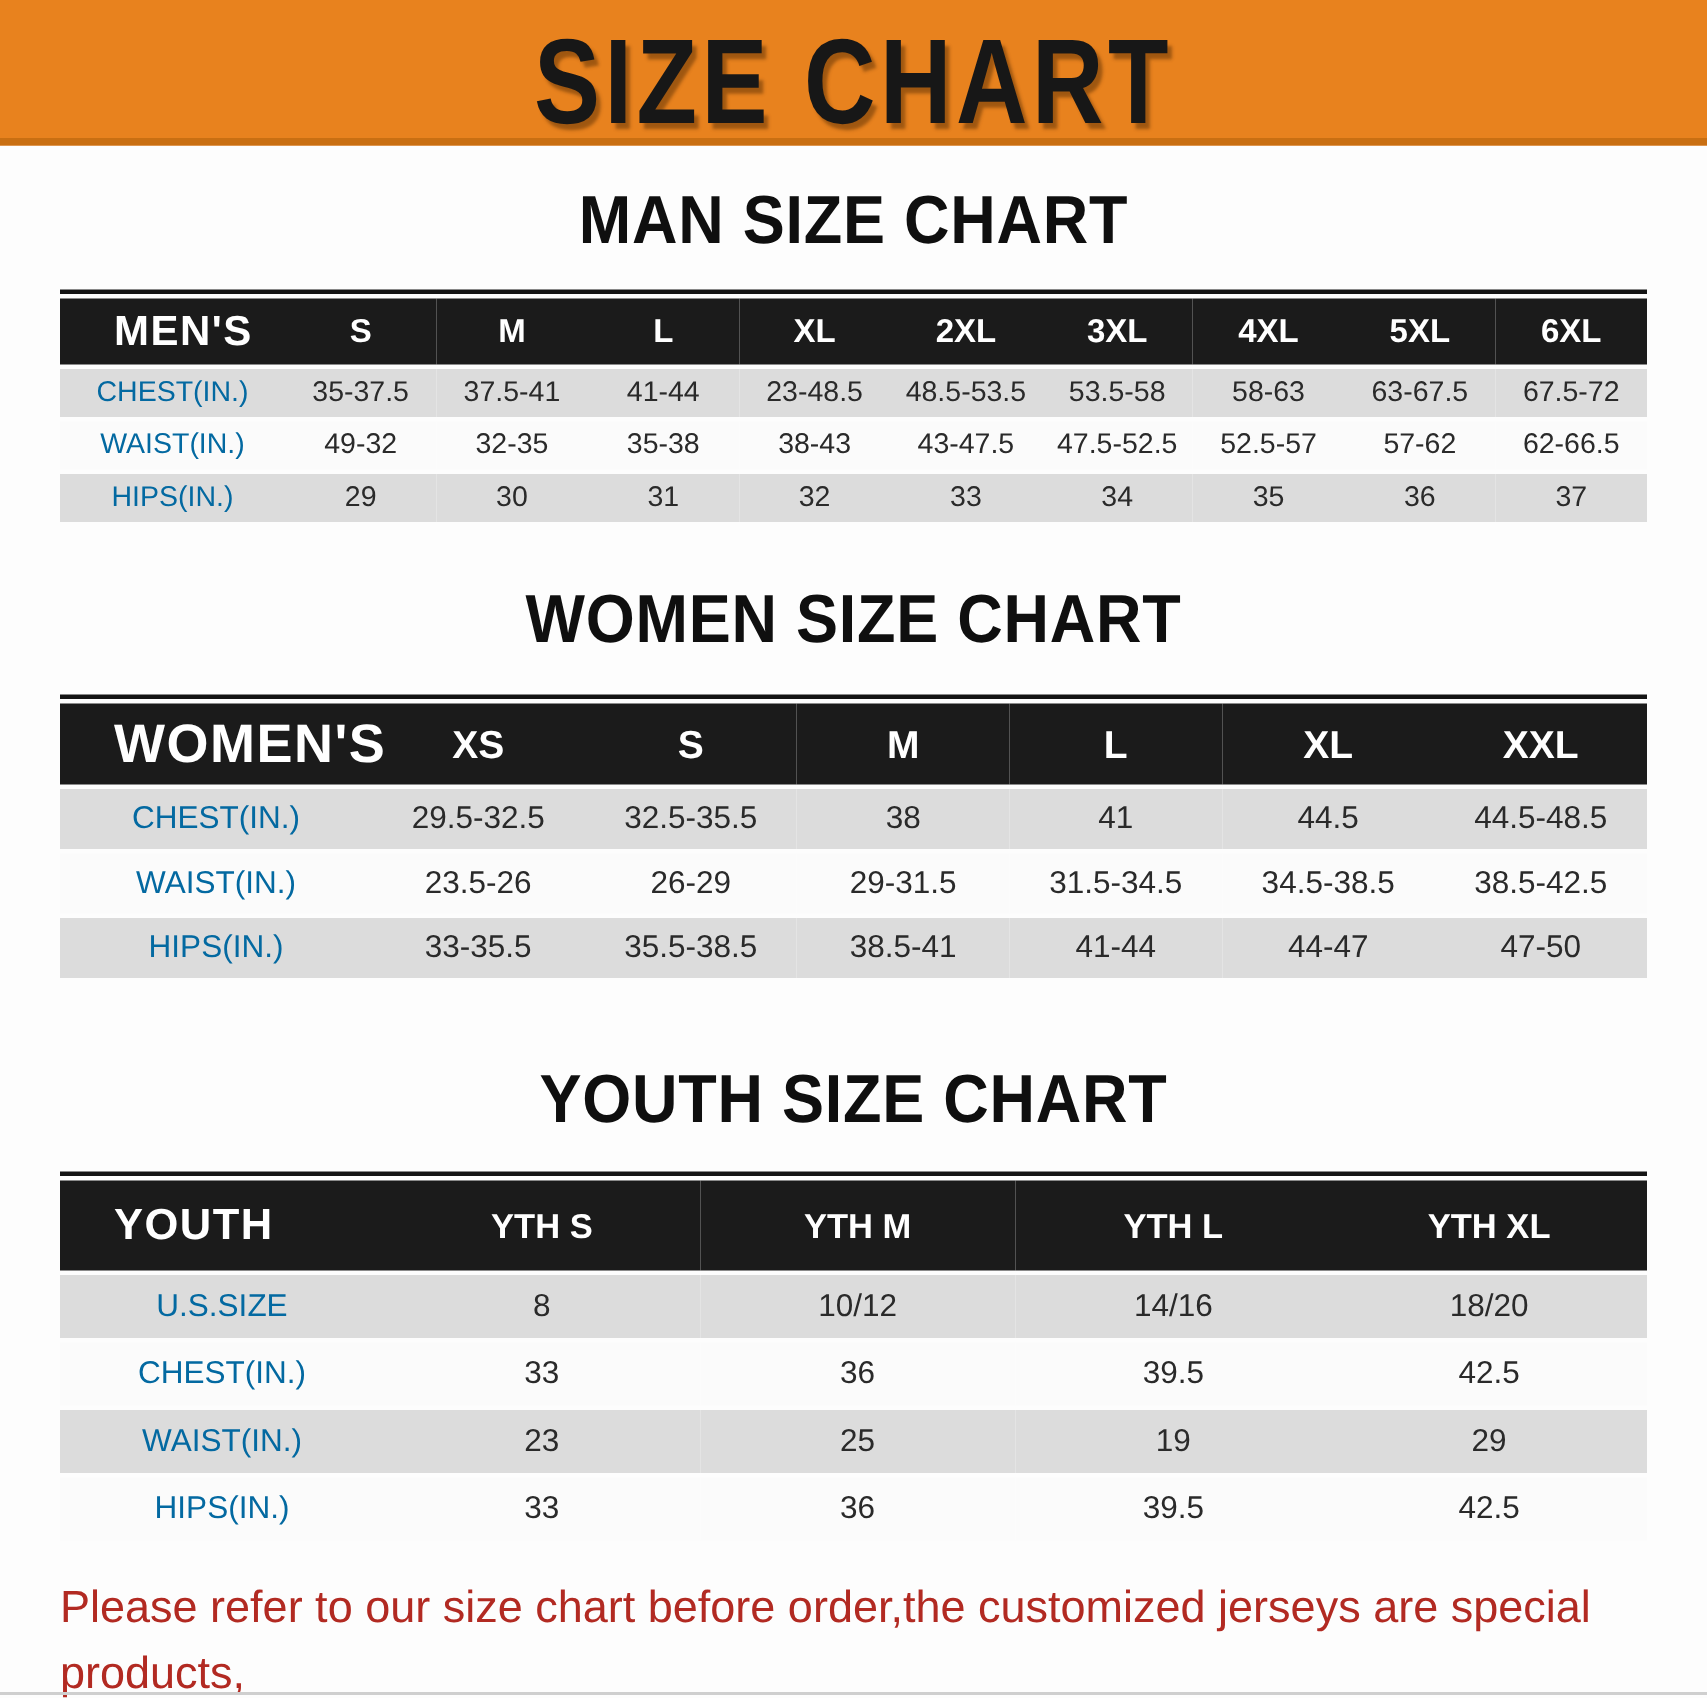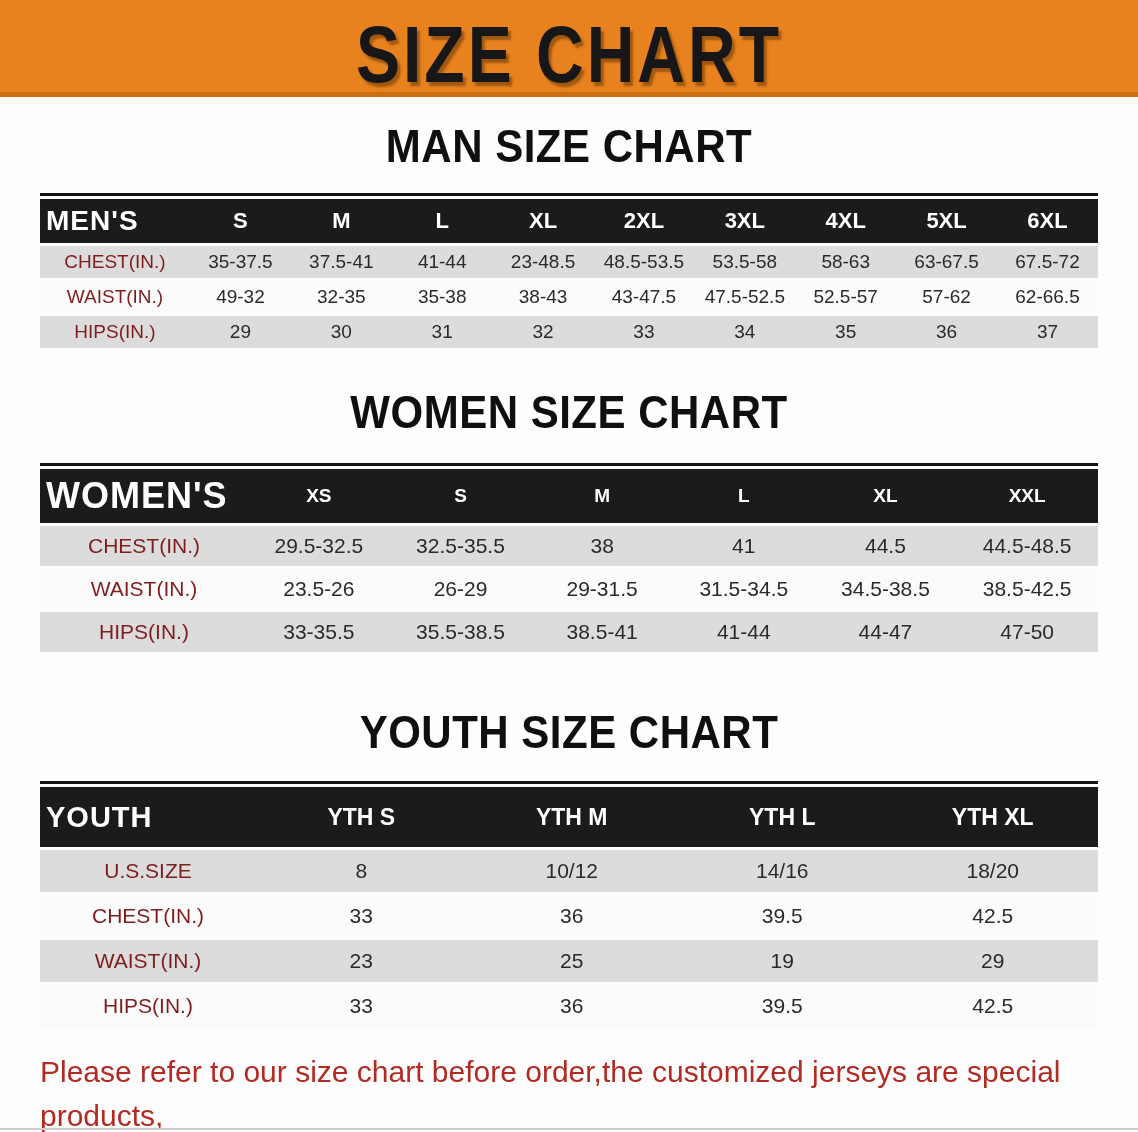--- a/index.html
+++ b/index.html
@@ -54,39 +54,39 @@
   }
   table.size-table thead th {
     background: #1B1B1B;
     color: #ffffff;
     font-weight: bold;
     text-align: center;
     padding: 0;
   }
   table.size-table thead th.label-head {
     text-align: left;
-    padding-left: 6px;
+    padding-left: 36px;
     letter-spacing: 1px;
   }
   table.size-table tbody td {
     text-align: center;
     color: #2a2a2a;
     padding: 0;
   }
   table.size-table tbody tr.row-gray  td { background: #DCDCDC; }
   table.size-table tbody tr.row-white td { background: #FBFBFB; }
-  table.size-table td.row-label { color: #7f1d1d; }
+  table.size-table td.row-label { color: #0369a1; }
 
   
   .t-mens   thead th { height: 44px; font-size: 22px; }
   .t-mens   thead th.label-head { font-size: 28px; }
   .t-mens   tbody td { height: 32px; font-size: 19px; }
   .t-mens   col.c-label { width: 150px; }
 
-  .t-womens thead th { height: 54px; font-size: 19px; }
+  .t-womens thead th { height: 54px; font-size: 26px; }
   .t-womens thead th.label-head { font-size: 36px; }
   .t-womens tbody td { height: 40px; font-size: 21px; }
   .t-womens col.c-label { width: 208px; }
 
   .t-youth  thead th { height: 60px; font-size: 23px; }
   .t-youth  thead th.label-head { font-size: 29px; }
   .t-youth  tbody td { height: 42px; font-size: 21px; }
   .t-youth  col.c-label { width: 216px; }
 
   

